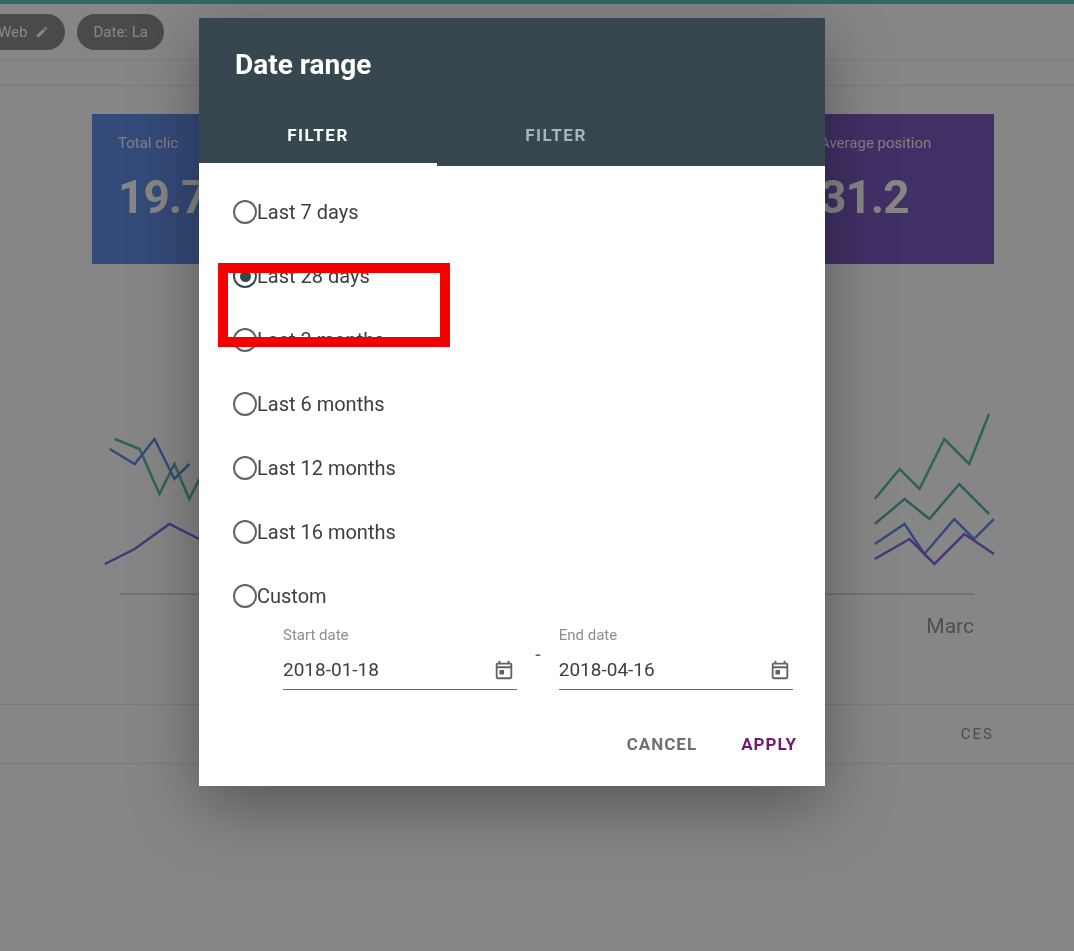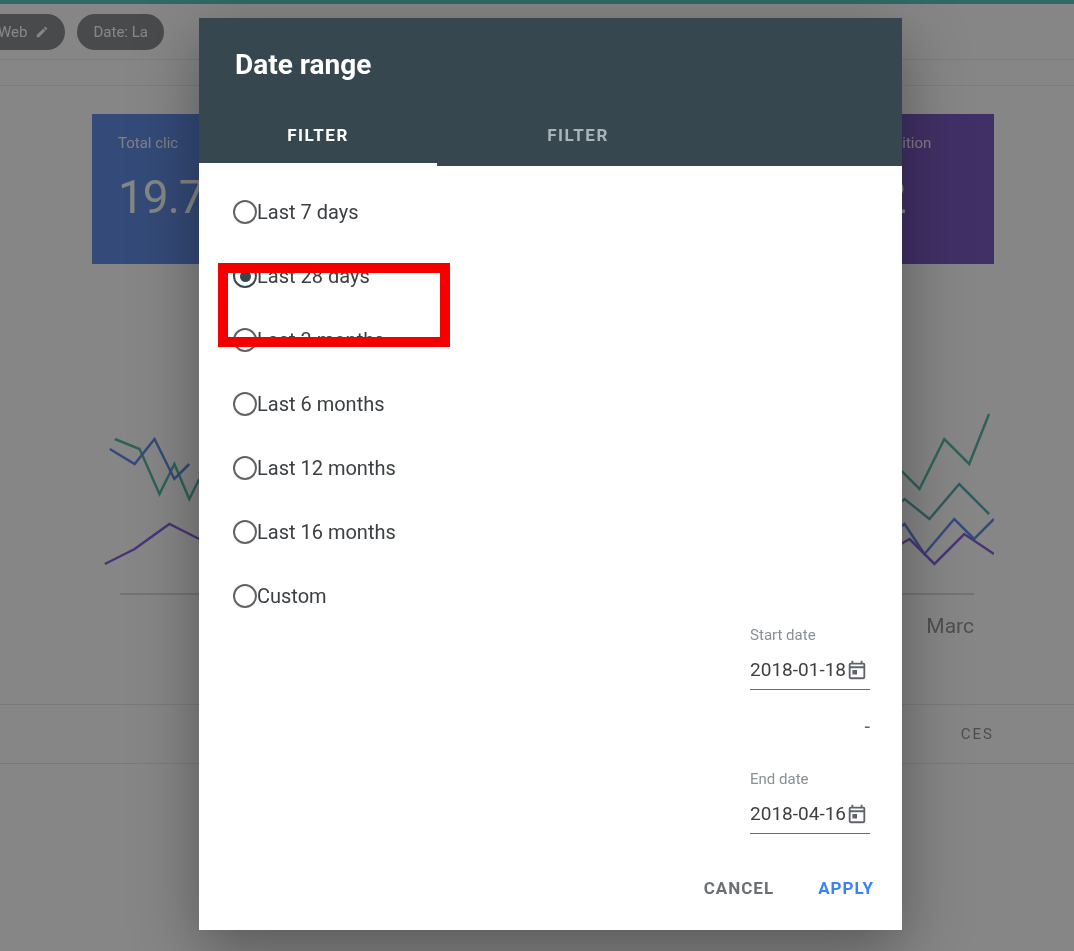--- a/index.html
+++ b/index.html
@@ -45,21 +45,21 @@
     flex: 1 1 0;
     height: 150px;
     padding: 20px 26px;
     color: #fff;
     margin-left: 12px;
   }
   .metric-card.clicks { background: #2962d9; }
   .metric-card.position { background: #4b1faa; }
   .metric-card.mid { background: #ffffff; color: #888; }
   .metric-label { font-size: 15px; opacity: .9; }
-  .metric-value { font-size: 46px; font-weight: 400; margin-top: 18px; letter-spacing: -1px; }
+  .metric-value { font-size: 46px; font-weight: 700; margin-top: 18px; letter-spacing: -1px; }
 
   .chart-card {
     background: #ffffff;
     height: 420px;
     position: relative;
     padding: 20px 28px 40px 40px;
     overflow: hidden;
   }
   svg.chart { position: absolute; inset: 0; width: 100%; height: 100%; }
 
@@ -84,36 +84,36 @@
   
   .scrim {
     position: absolute; inset: 0;
     background: rgba(60,60,60,0.62);
   }
 
   
   .modal {
     position: absolute;
     left: 199px; top: 18px;
-    width: 703px;
+    width: 626px;
     background: #fff;
     box-shadow: 0 20px 60px rgba(0,0,0,0.35);
     display: flex; flex-direction: column;
   }
   .modal-header {
     background: #37474f;
     color: #fff;
   }
   .modal-title {
     padding: 30px 36px 18px 36px;
     font-size: 28px; font-weight: 700;
   }
   .modal-tabs {
     display: flex;
-    padding: 0 0; margin-top: 10px; gap: 22px;
+    padding: 0 0; margin-top: 10px;
   }
   .modal-tab {
     flex: 0 0 auto;
     width: 238px;
     text-align: center;
     padding: 16px 0 18px 0;
     font-size: 17px;
     letter-spacing: 1.5px;
     font-weight: 700;
     color: #a8b4b9;
@@ -147,24 +147,23 @@
     background: #37474f;
   }
 
   .highlight-box {
     position: absolute;
     border: 10px solid #f40000;
     pointer-events: none;
   }
 
   .date-fields {
-    display: flex; align-items: flex-end; gap: 24px;
+    display: flex; align-items: center; gap: 18px;
     padding: 0 12px 8px 62px;
     margin-top: -2px;
-    flex-direction: column;
   }
   .field {
     flex: 1 1 0;
   }
   .field-label {
     color: #8a8f93; font-size: 15px; margin-bottom: 8px;
   }
   .field-input {
     display: flex; align-items: center; justify-content: space-between;
     border-bottom: 1px solid #a16207;
@@ -174,21 +173,21 @@
   .dash { color: #5f6368; font-size: 20px; padding-bottom: 8px; }
 
   .cal-icon { width: 22px; height: 22px; fill: #5f6368; flex: 0 0 22px; }
 
   .modal-actions {
     display: flex; justify-content: flex-end; gap: 44px;
     padding: 34px 28px 32px 20px;
     font-size: 17px; font-weight: 700; letter-spacing: 1px;
   }
   .btn-flat { color: #6b7073; cursor: pointer; }
-  .btn-flat.primary { color: #3b82f6; }
+  .btn-flat.primary { color: #701a75; }
 </style>
 </head>
 <body>
 
 <div class="backdrop">
   <div style="height:4px; background:#1db5a0;"></div>
   <div class="chips-row">
     <div class="chip" style="margin-left:-18px">
       <span>Web</span>
       <svg class="pencil" viewBox="0 0 24 24">

